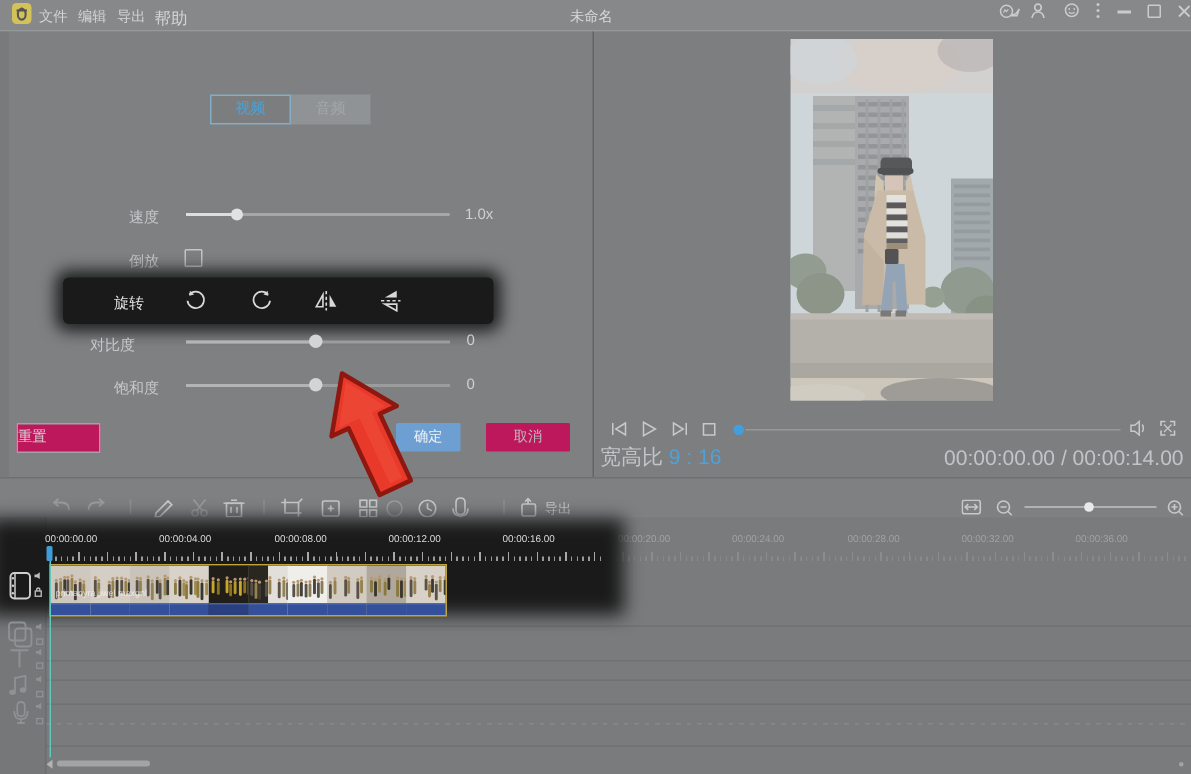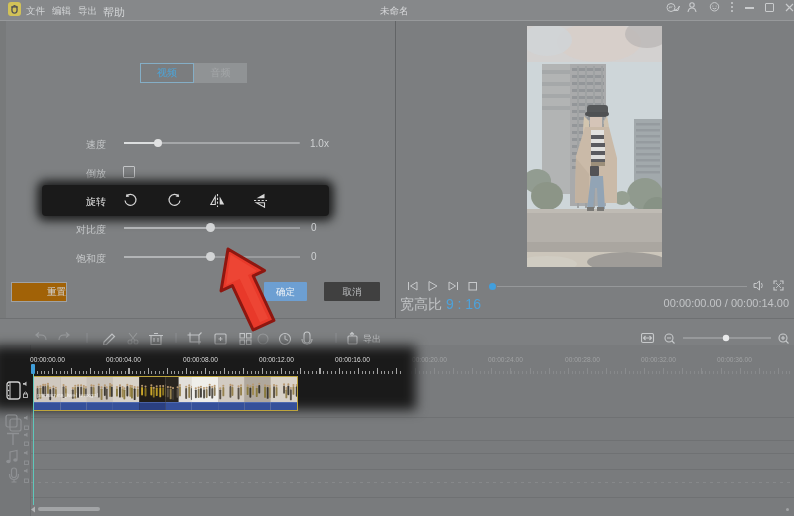--- a/index.html
+++ b/index.html
@@ -55,55 +55,55 @@
 <div class="a lbl" style="left:66px;top:138px;width:40px;text-align:right">速度</div>
 <div class="a" style="left:124px;top:142px;width:176px;height:2px;background:#a5a7a9;border-radius:1px"></div>
 <div class="a" style="left:124px;top:142px;width:33px;height:2px;background:#dcdedf"></div>
 <div class="a" style="left:154px;top:139px;width:8px;height:8px;border-radius:50%;background:#e0e1e2"></div>
 <div class="a lbl" style="left:310px;top:138px;color:#ced0d2">1.0x</div>
 
 <div class="a lbl" style="left:66px;top:167px;width:40px;text-align:right">倒放</div>
 <div class="a" style="left:123px;top:166px;width:10px;height:10px;border:1.4px solid #c3c5c7;border-radius:1px"></div>
 
 <div class="a" style="left:42px;top:185px;width:287px;height:31px;background:#1a1a1a;border-radius:4px;box-shadow:0 0 10px 5px rgba(17,17,17,0.85)"></div>
-<div class="a" style="left:66px;top:195px;width:40px;text-align:right;color:#e2e2e2;font-size:10px">旋转</div>
+<div class="a" style="left:66px;top:195px;width:40px;text-align:center;color:#e2e2e2;font-size:10px">旋转</div>
 <svg class="a" style="left:123px;top:193px" width="15" height="15" viewBox="0 0 15 15">
     <path d="M3.2 3.4 A5.5 5.5 0 1 1 2 7.5" fill="none" stroke="#d7d7d7" stroke-width="1.2"></path>
     <path d="M3.6 0.8 L3.2 4.1 L6.4 3.4 Z" fill="#d7d7d7"></path>
   </svg>
 <svg class="a" style="left:167px;top:193px" width="15" height="15" viewBox="0 0 15 15">
     <path d="M11.8 3.4 A5.5 5.5 0 1 0 13 7.5" fill="none" stroke="#d7d7d7" stroke-width="1.2"></path>
     <path d="M11.4 0.8 L11.8 4.1 L8.6 3.4 Z" fill="#d7d7d7"></path>
   </svg>
 <svg class="a" style="left:210px;top:193px" width="15" height="15" viewBox="0 0 15 15">
     <path d="M7.5 1 L7.5 14" stroke="#d7d7d7" stroke-width="1.1" stroke-dasharray="2.2 1.6"></path>
     <path d="M5.3 3.5 L5.3 11.5 L0.8 11.5 Z" fill="none" stroke="#d7d7d7" stroke-width="1.1"></path>
     <path d="M9.7 3.5 L9.7 11.5 L14.2 11.5 Z" fill="#d7d7d7"></path>
   </svg>
 <svg class="a" style="left:253px;top:193px" width="15" height="15" viewBox="0 0 15 15">
     <path d="M1 7.5 L14 7.5" stroke="#d7d7d7" stroke-width="1.1" stroke-dasharray="2.2 1.6"></path>
     <path d="M3.5 5.3 L11.5 5.3 L11.5 0.8 Z" fill="#d7d7d7"></path>
     <path d="M3.5 9.7 L11.5 9.7 L11.5 14.2 Z" fill="none" stroke="#d7d7d7" stroke-width="1.1"></path>
   </svg>
 
-<div class="a lbl" style="left:60px;top:223px;width:46px;text-align:right">对比度</div>
+<div class="a lbl" style="left:60px;top:223px;width:46px;text-align:left">对比度</div>
 <div class="a" style="left:124px;top:227px;width:176px;height:1.5px;background:#9a9c9e"></div>
 <div class="a" style="left:124px;top:227px;width:86px;height:1.5px;background:#b2b4b6"></div>
 <div class="a" style="left:206px;top:223px;width:9px;height:9px;border-radius:50%;background:#d2d4d5"></div>
 <div class="a lbl" style="left:311px;top:222px;color:#ced0d2">0</div>
 
 <div class="a lbl" style="left:60px;top:252px;width:46px;text-align:right">饱和度</div>
 <div class="a" style="left:124px;top:256px;width:176px;height:1.5px;background:#9a9c9e"></div>
 <div class="a" style="left:124px;top:256px;width:86px;height:1.5px;background:#b2b4b6"></div>
 <div class="a" style="left:206px;top:252px;width:9px;height:9px;border-radius:50%;background:#d2d4d5"></div>
 <div class="a lbl" style="left:311px;top:251px;color:#ced0d2">0</div>
 
-<div class="a" style="left:11px;top:282px;width:54px;height:18px;background:#a16207;border:1px solid #a0a2a4;color:#d2d4d6;font-size:9.5px;text-align:right;line-height:18px">重置</div>
+<div class="a" style="left:11px;top:282px;width:54px;height:18px;background:#be185d;border:1px solid #a0a2a4;color:#d2d4d6;font-size:9.5px;text-align:left;line-height:18px">重置</div>
 <div class="a" style="left:264px;top:282px;width:43px;height:19px;background:#6d9fd2;color:#eef2f6;font-size:9.5px;text-align:center;line-height:19px;border-radius:1px">确定</div>
-<div class="a" style="left:324px;top:282px;width:56px;height:19px;background:#404040;color:#bdbfc1;font-size:9.5px;text-align:center;line-height:19px;border-radius:1px">取消</div>
+<div class="a" style="left:324px;top:282px;width:56px;height:19px;background:#be185d;color:#bdbfc1;font-size:9.5px;text-align:center;line-height:19px;border-radius:1px">取消</div>
 
 <div class="a" style="left:397px;top:21px;width:397px;height:297px;background:#7c7e80"></div>
 
 <svg class="a" style="left:527px;top:26px" width="135" height="241" viewBox="0 0 135 241">
 <rect width="135" height="241" fill="#ccd6da"></rect>
 
 <rect x="0" y="0" width="135" height="36" fill="#d3d0cf"></rect>
 <ellipse cx="72" cy="16" rx="42" ry="20" fill="#d8cdc6" opacity="0.85"></ellipse>
 <ellipse cx="120" cy="8" rx="22" ry="14" fill="#b4afac" opacity="0.8"></ellipse>
 <ellipse cx="20" cy="14" rx="25" ry="16" fill="#cfd4d6" opacity="0.9"></ellipse>
@@ -209,21 +209,21 @@
 <svg class="a" style="left:753px;top:280px" width="12" height="11" viewBox="0 0 12 11">
     <path d="M1 3.5 L3.5 3.5 L6.5 1 L6.5 10 L3.5 7.5 L1 7.5 Z" fill="none" stroke="#c7c9cb" stroke-width="1"></path>
     <path d="M8.5 3 Q10 5.5 8.5 8" fill="none" stroke="#c7c9cb" stroke-width="1"></path>
   </svg>
 <svg class="a" style="left:773px;top:280px" width="11" height="11" viewBox="0 0 11 11">
     <path d="M1 4 L1 1 L4 1 M7 1 L10 1 L10 4 M10 7 L10 10 L7 10 M4 10 L1 10 L1 7" stroke="#c7c9cb" stroke-width="1.1" fill="none"></path>
     <path d="M3 8 L8 3 M3 3 L8 8" stroke="#c7c9cb" stroke-width="0.8"></path>
   </svg>
 
 <div class="a" style="left:400px;top:296px;font-size:14px;color:#c2c4c6">宽高比 <span style="color:#4ea2da">9 : 16</span></div>
-<div class="a" style="left:0;top:297px;width:789px;text-align:right;font-size:11px;color:#c2c4c6">00:00:00.00 / 00:00:14.00</div>
+<div class="a" style="left:0;top:297px;width:789px;text-align:right;font-size:14px;color:#c2c4c6">00:00:00.00 / 00:00:14.00</div>
 
 <div class="a" style="left:0;top:318px;width:794px;height:27px;background:#7e8082;border-top:1px solid #6e7072"></div>
 <svg class="a" style="left:33px;top:331px" width="350" height="14" viewBox="0 0 350 14">
 <g stroke="#9a9c9e" stroke-width="1.2" fill="none">
 <path d="M13 9 Q13 4 8 4 L4 4 M6 1.5 L3 4 L6 6.5"></path>
 <path d="M26 9 Q26 4 31 4 L35 4 M33 1.5 L36 4 L33 6.5"></path>
 </g>
 <path d="M54 2 L54 12" stroke="#8f9194" stroke-width="1"></path>
 <g stroke="#c6c8ca" stroke-width="1.2" fill="none">
 <path d="M71 11 L79 3 L81.5 5.5 L73.5 13.5 L70.5 14 Z"></path>

